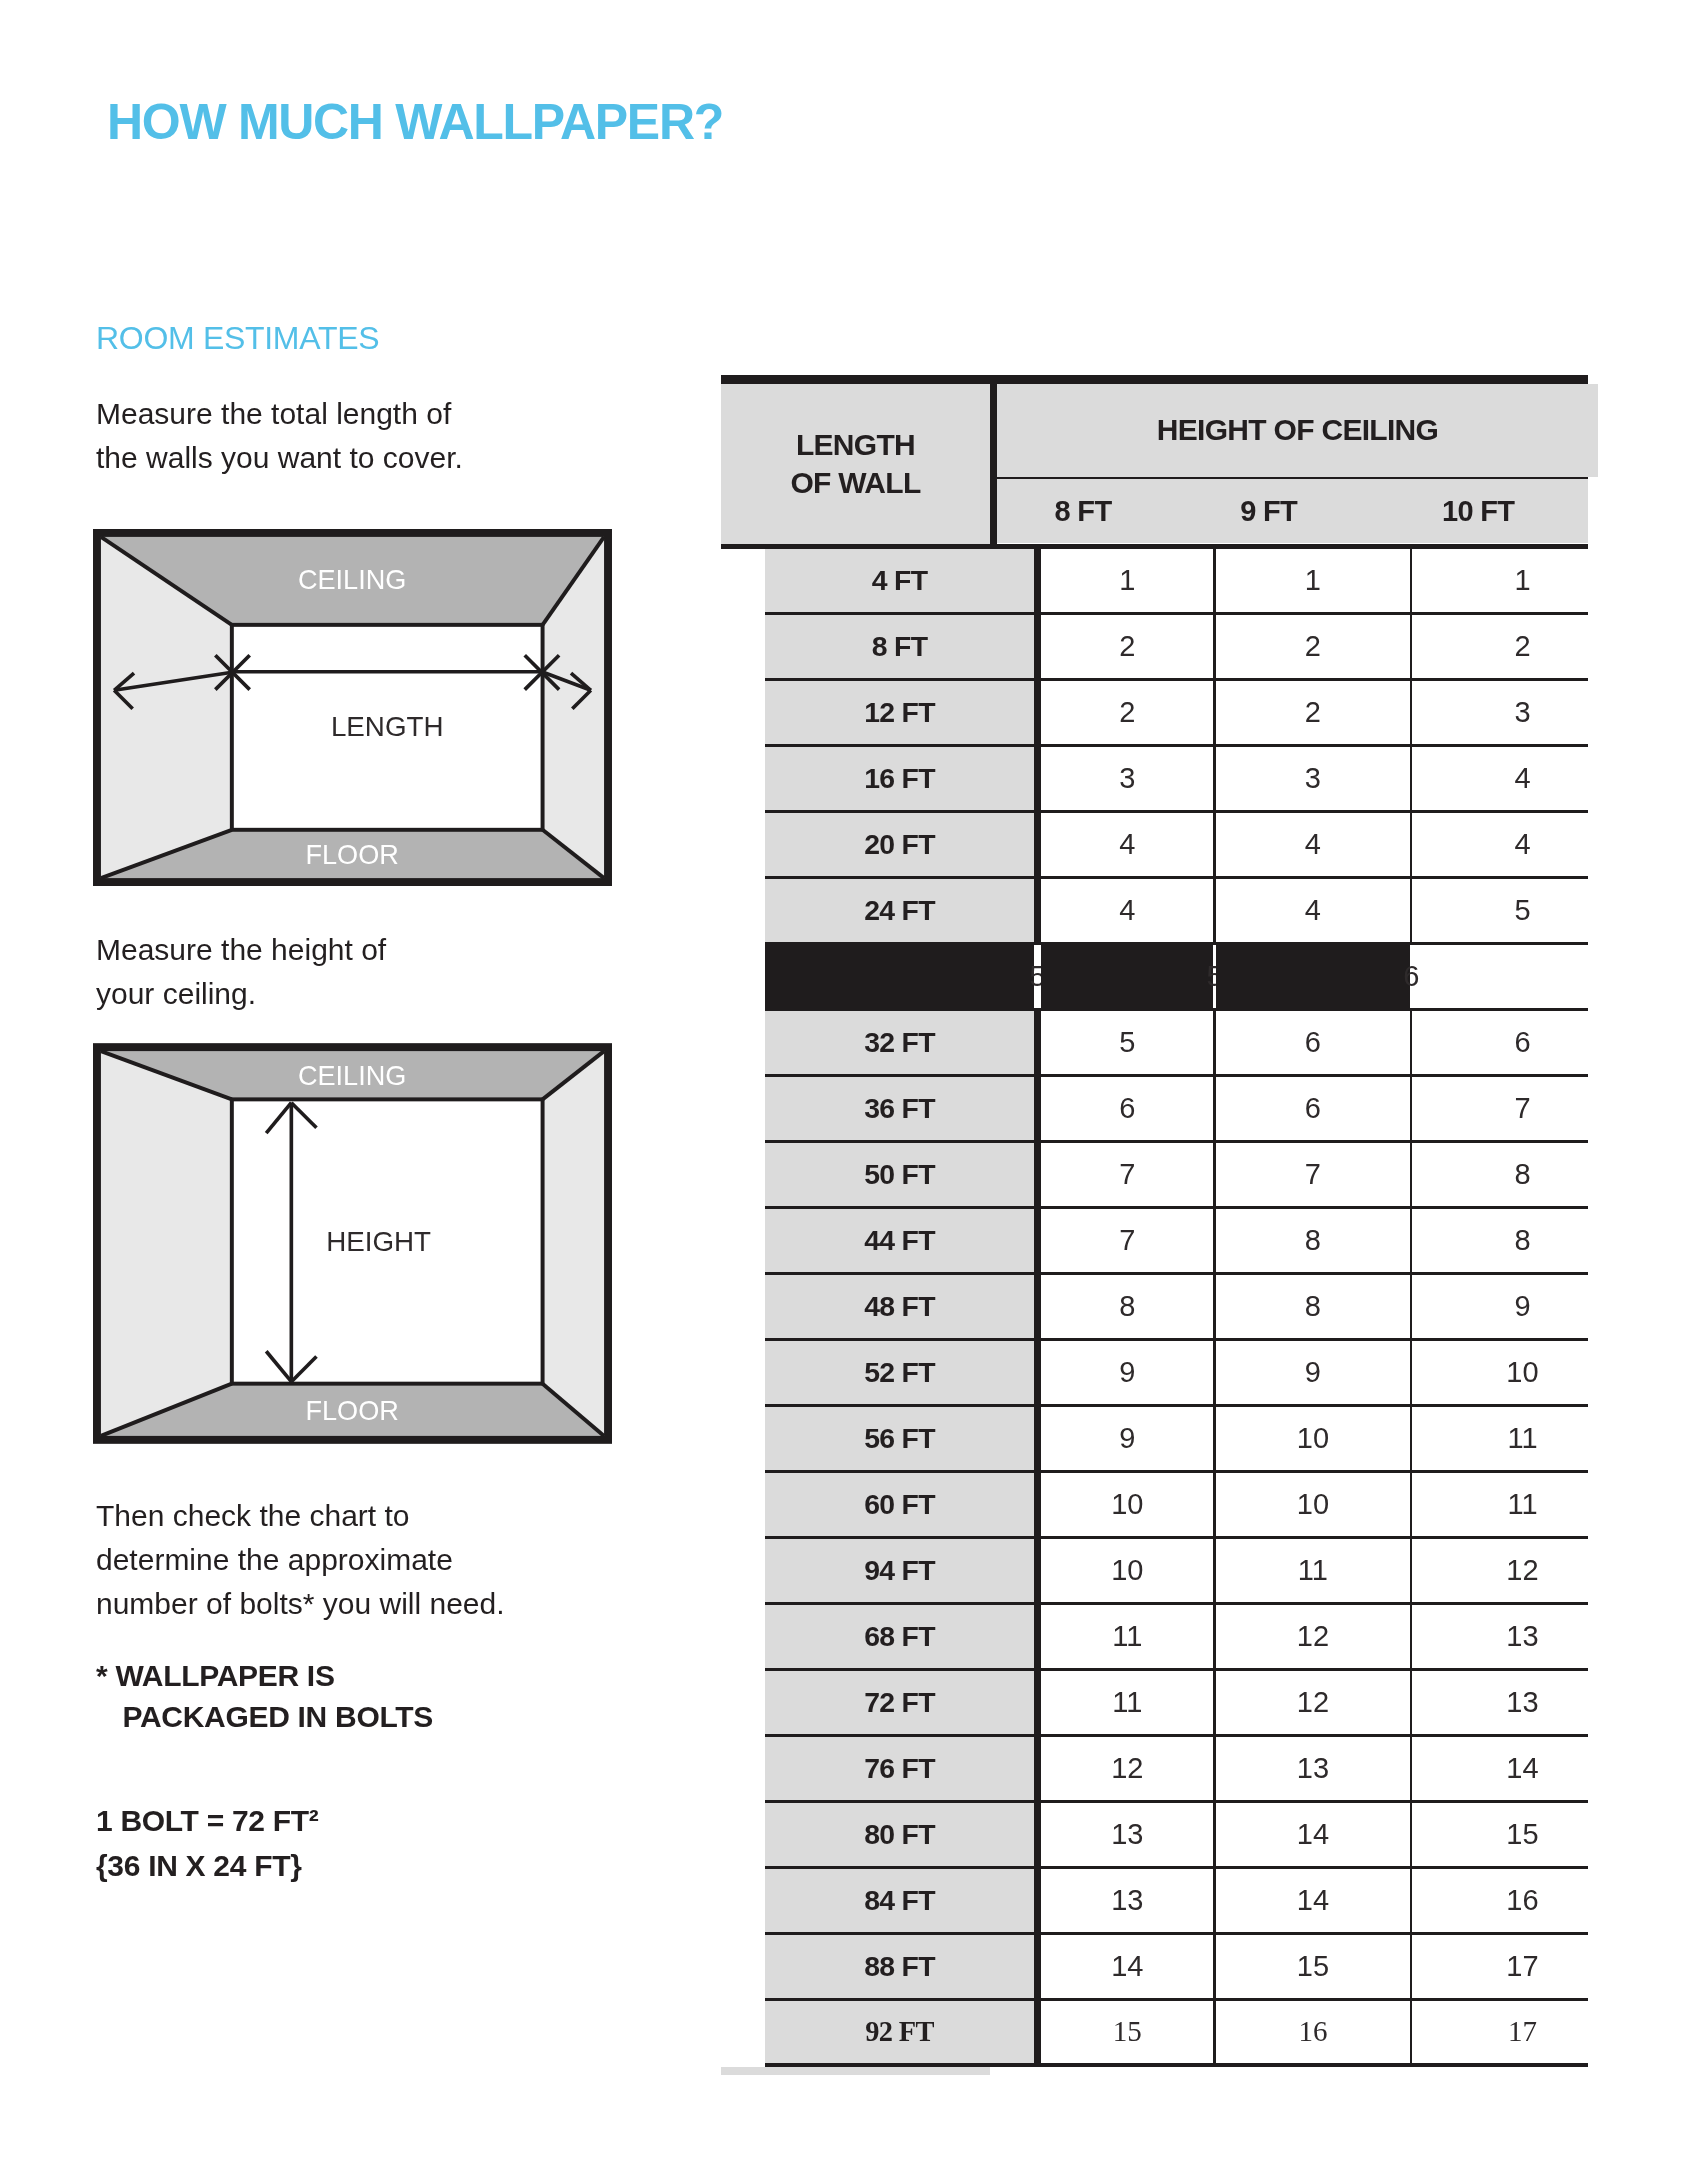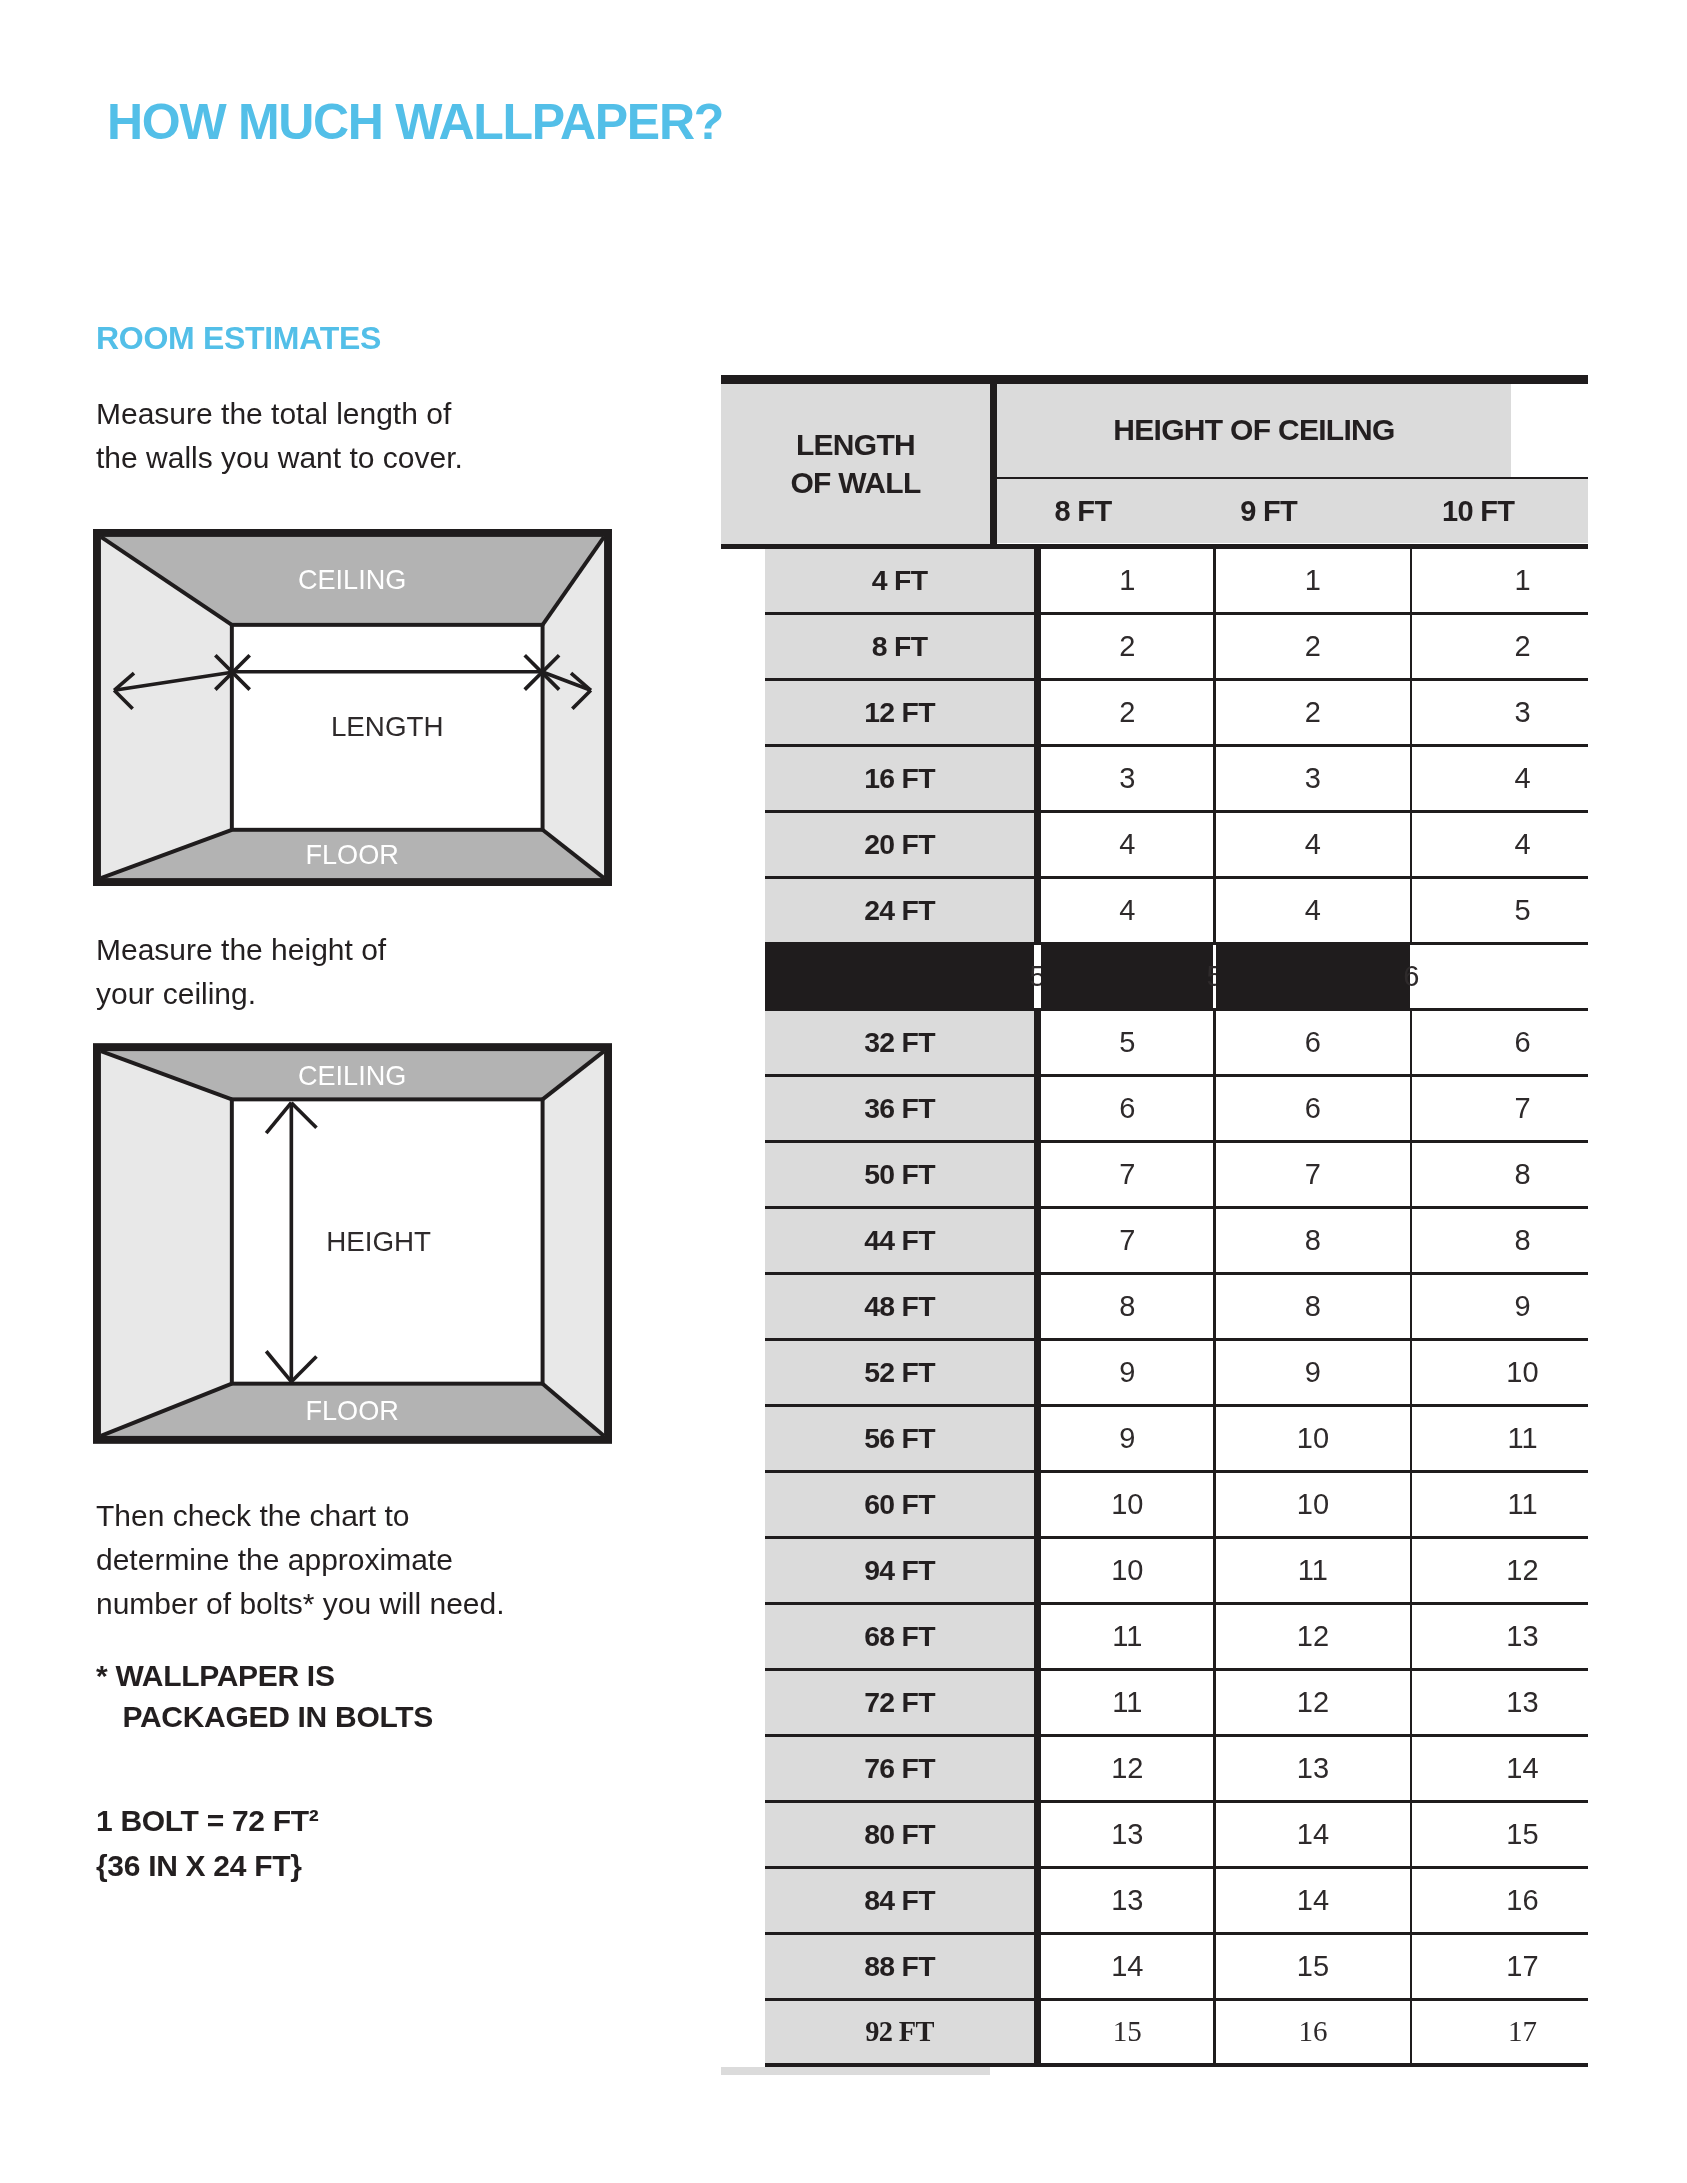--- a/index.html
+++ b/index.html
@@ -16,21 +16,21 @@
   .page{position:relative;width:1687px;height:2183px;background:#ffffff;overflow:hidden;}
 
   .abs{position:absolute;}
 
   .title{
     left:107px;top:93px;
     font-size:50px;font-weight:bold;color:var(--accent);
     letter-spacing:-1.3px;white-space:nowrap;
   }
   .section-heading{
-    font-size:32px;font-weight:bold;color:var(--accent);
+    font-size:32px;font-weight:normal;color:var(--accent);
     letter-spacing:-0.3px;white-space:nowrap;
   }
   #room-estimates-heading{left:96px;top:320px;}
   #table-heading{left:721px;top:320px;width:867px;text-align:center;}
 
   .body-text{
     font-size:30px;line-height:44px;color:var(--ink);
     white-space:pre-line;
   }
   #step-1-text{left:96px;top:392px;}
@@ -63,21 +63,21 @@
   .thead-left{
     position:absolute;left:0;top:0;width:269px;height:160px;
     background:var(--cell-gray);
     display:flex;align-items:center;justify-content:center;text-align:center;
     font-weight:bold;font-size:30px;line-height:38px;white-space:pre-line;
     letter-spacing:-0.7px;
   }
   .thead-divider{position:absolute;left:269px;top:0;width:7.3px;height:160px;background:var(--line);}
   .thead-right{position:absolute;left:276px;top:0;width:591px;height:160px;}
   .hoc-row{
-    width:514px;height:93px;background:var(--cell-gray);
+    width:601px;height:93px;background:var(--cell-gray);
     display:flex;align-items:center;justify-content:center;
     font-weight:bold;font-size:30px;letter-spacing:-0.7px;
   }
   .hoc-line{width:591px;height:2.6px;background:var(--line);}
   .sub-row{
     width:591px;height:64px;background:var(--cell-gray);
     display:grid;grid-template-columns:172px 2.6px 194px 2.6px 220px;
   }
   .sub-row .hcell{
     display:flex;align-items:center;justify-content:center;

